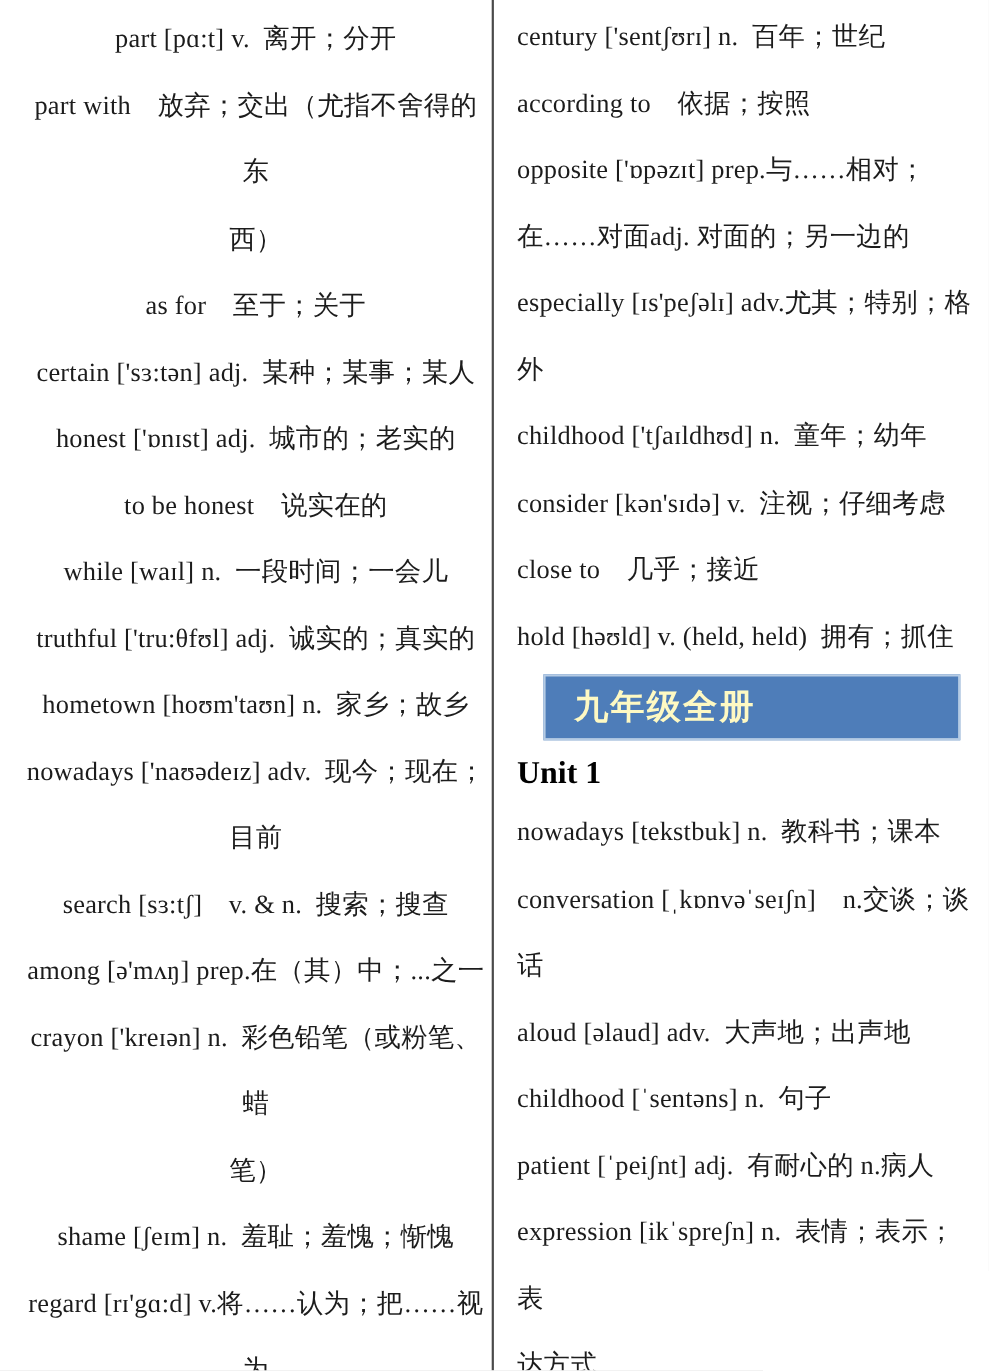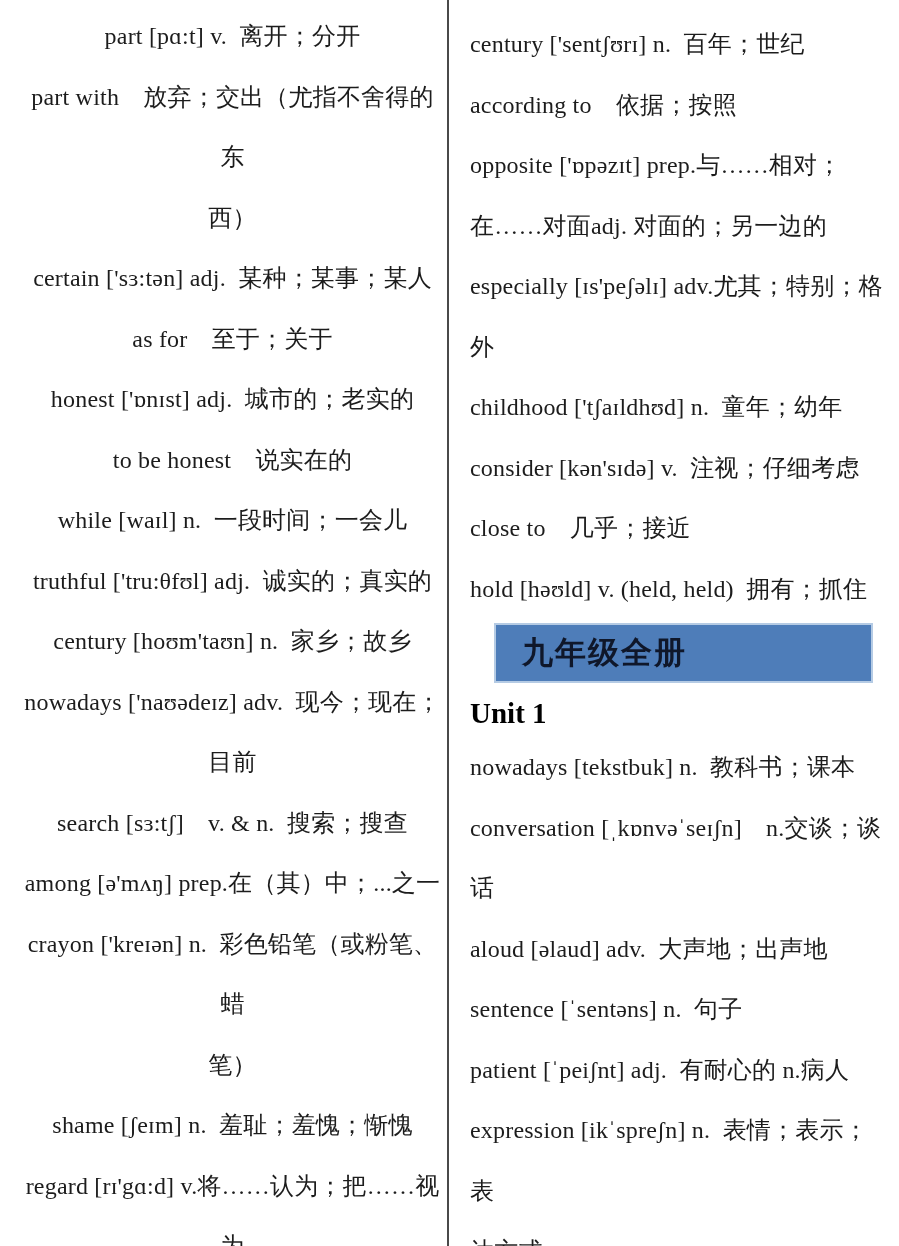--- a/index.html
+++ b/index.html
@@ -8,21 +8,21 @@
     width:899px;height:1246px;
     background:#ffffff;
     overflow:hidden;
     font-family:"Liberation Serif","DejaVu Serif",serif;
     color:#1c1c1c;
   }
   .col{
     position:absolute;top:0;height:1246px;box-sizing:border-box;overflow:hidden;
   }
   .col-left{left:0;width:448px;padding:6px 0 0 21px;}
-  .col-right{left:450px;width:449px;padding:14px 0 0 0;}
+  .col-right{left:450px;width:449px;padding:4px 0 0 0;}
   .divider{
     position:absolute;left:447px;top:0;width:2px;height:1246px;
     background:#4a4a4a;
   }
   .entry{
     margin:0;
     font-size:24px;
     line-height:60.5px;
     white-space:pre-wrap;
     letter-spacing:0.2px;
@@ -53,27 +53,27 @@
 </style>
 </head>
 <body>
 
 <div class="page" style="background: rgb(255, 255, 255); color: rgb(28, 28, 28);">
 
   <div class="col col-left">
       <p class="entry">part [pɑ:t] v.  离开；分开</p>
       <p class="entry">part with　放弃；交出（尤指不舍得的东
 西）</p>
+      <p class="entry">as for　至于；关于</p>
       <p class="entry">certain ['sɜ:tən] adj.  某种；某事；某人</p>
-      <p class="entry">as for　至于；关于</p>
       <p class="entry">honest ['ɒnɪst] adj.  城市的；老实的</p>
       <p class="entry">to be honest　说实在的</p>
       <p class="entry">while [waɪl] n.  一段时间；一会儿</p>
       <p class="entry">truthful ['tru:θfʊl] adj.  诚实的；真实的</p>
-      <p class="entry">century [hoʊm'taʊn] n.  家乡；故乡</p>
+      <p class="entry">hometown [hoʊm'taʊn] n.  家乡；故乡</p>
       <p class="entry">nowadays ['naʊədeɪz] adv.  现今；现在；
 目前</p>
       <p class="entry">search [sɜ:tʃ]　v. &amp; n.  搜索；搜查</p>
       <p class="entry">among [ə'mʌŋ] prep.在（其）中；...之一</p>
       <p class="entry">crayon ['kreɪən] n.  彩色铅笔（或粉笔、蜡
 笔）</p>
       <p class="entry">shame [ʃeɪm] n.  羞耻；羞愧；惭愧</p>
       <p class="entry">regard [rɪ'gɑ:d] v.将……认为；把……视
 为</p>
     </div>
@@ -87,28 +87,28 @@
         <p class="entry">opposite ['ɒpəzɪt] prep.与……相对；
 在……对面adj. 对面的；另一边的</p>
         <p class="entry">especially [ɪs'peʃəlɪ] adv.尤其；特别；格
 外</p>
         <p class="entry">childhood ['tʃaɪldhʊd] n.  童年；幼年</p>
         <p class="entry">consider [kən'sɪdə] v.  注视；仔细考虑</p>
         <p class="entry">close to　几乎；接近</p>
         <p class="entry">hold [həʊld] v. (held, held)  拥有；抓住</p>
       </div>
 
-    <div class="banner" style="background: rgb(78, 125, 185); border-color: rgb(181, 203, 228); color: #0f172a; margin-left: 44px;">九年级全册</div>
+    <div class="banner" style="background: rgb(78, 125, 185); border-color: rgb(181, 203, 228); color: #fef9c3; margin-left: 44px;">九年级全册</div>
 
     <h2 class="unit-heading" style="color: #000000;">Unit 1</h2>
 
     <div>
         <p class="entry">nowadays [tekstbuk] n.  教科书；课本</p>
         <p class="entry">conversation [ˌkɒnvəˈseɪʃn]　n.交谈；谈话</p>
         <p class="entry">aloud [əlaud] adv.  大声地；出声地</p>
-        <p class="entry">sentence [ˈsentəns] n.  句子</p>
+        <p class="entry">childhood [ˈsentəns] n.  句子</p>
         <p class="entry">patient [ˈpeiʃnt] adj.  有耐心的 n.病人</p>
         <p class="entry">expression [ikˈspreʃn] n.  表情；表示；表
 达方式</p>
       </div>
   </div>
 
 </div>
 
 </body></html>

